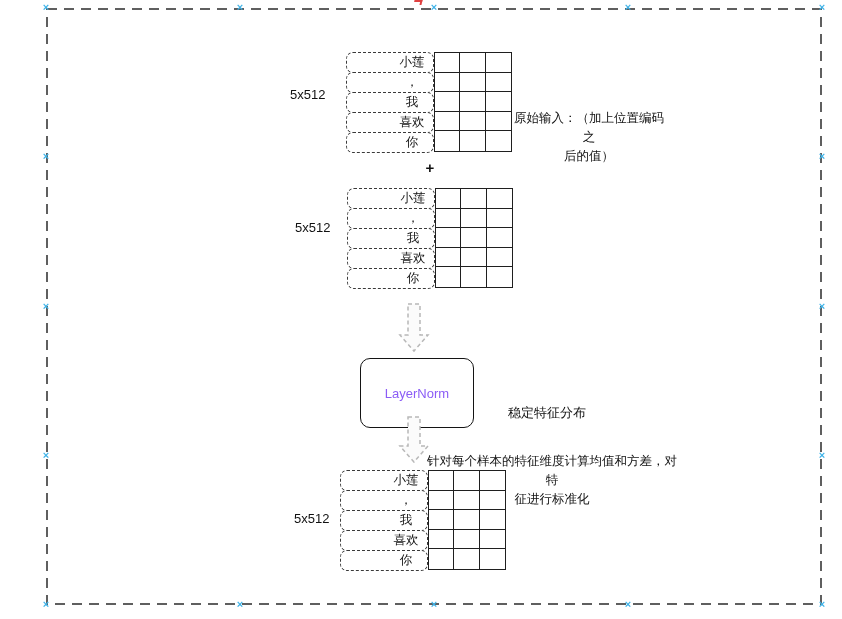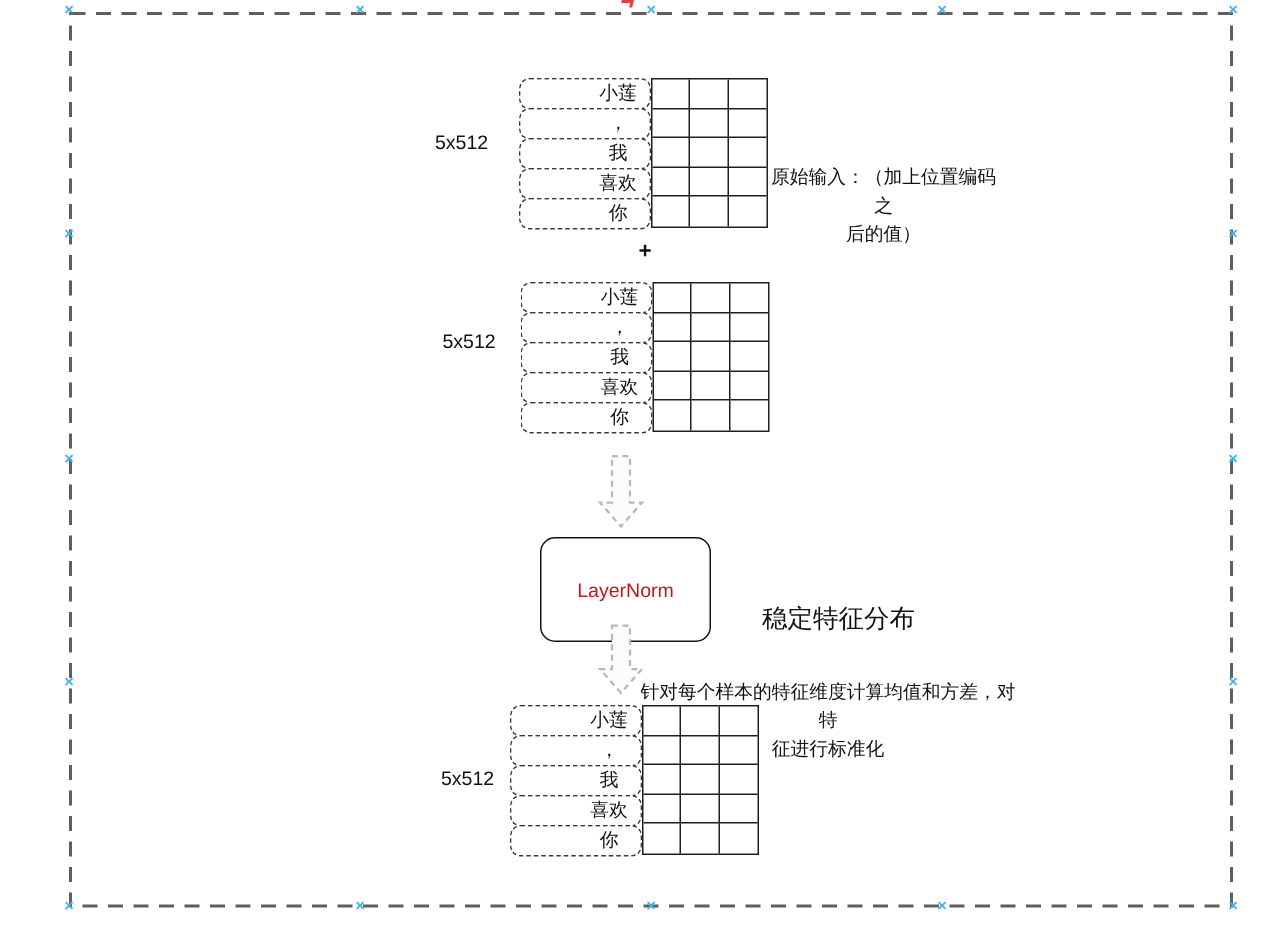--- a/index.html
+++ b/index.html
@@ -51,21 +51,21 @@
     font-size:12.5px; color:#111; line-height:19px; white-space:pre-line;margin-top:24px;
   }
   .annotation.centered { text-align:center; }
 
   .plus-sign { font-size:15px; font-weight:bold; color:#111; width:20px; text-align:center; }
 
   .layernorm-box {
     left:360px; top:358px; width:114px; height:70px;
     border:1.4px solid #141414; border-radius:10px; background:#fff;
     display:flex; align-items:center; justify-content:center;
-    font-size:13px; color:#b91c1c;
+    font-size:13px; color:#8b5cf6;
   }
 
   .watermark {
     right:16px; top:567px; font-size:27px; font-weight:bold; letter-spacing:1px;
     color:#fefefe; -webkit-text-stroke:1.2px #9a9a9a;
     text-shadow:1px 0 0 #aaa, -1px 0 0 #aaa, 0 1px 0 #aaa, 0 -1px 0 #aaa;
     white-space:nowrap;
   }
 </style>
 </head>
@@ -151,21 +151,21 @@
       <div class="cell"></div>
       <div class="cell"></div>
       <div class="cell"></div>
     </div>
 
   <svg class="abs" style="left:398px; top:303px;" width="32" height="50">
     <polygon points="10,1 22,1 22,32 30,32 16,48 2,32 10,32" fill="#fbfbfb" stroke="#b8b8b8" stroke-width="1.5" stroke-dasharray="4 3"></polygon>
   </svg>
 
   <div class="abs layernorm-box">LayerNorm</div>
-  <div class="abs annotation" style="left:508px; top:379px; font-size:17px;">稳定特征分布</div>
+  <div class="abs annotation" style="left:508px; top:379px; font-size:13px;">稳定特征分布</div>
 
   <svg class="abs" style="left:398px; top:416px;" width="32" height="48">
     <polygon points="10,1 22,1 22,30 30,30 16,46 2,30 10,30" fill="#fbfbfb" stroke="#b8b8b8" stroke-width="1.5" stroke-dasharray="4 3"></polygon>
   </svg>
   <div class="abs annotation centered" style="left:422px; top:428px; width:260px;">针对每个样本的特征维度计算均值和方差，对特
 征进行标准化</div>
 
   <div class="abs dim-label" style="left:294px; top:511px;">5x512</div>
   <div class="abs token-stack" style="left:340px; top:470px;">
     <div class="token-box">小莲</div>

